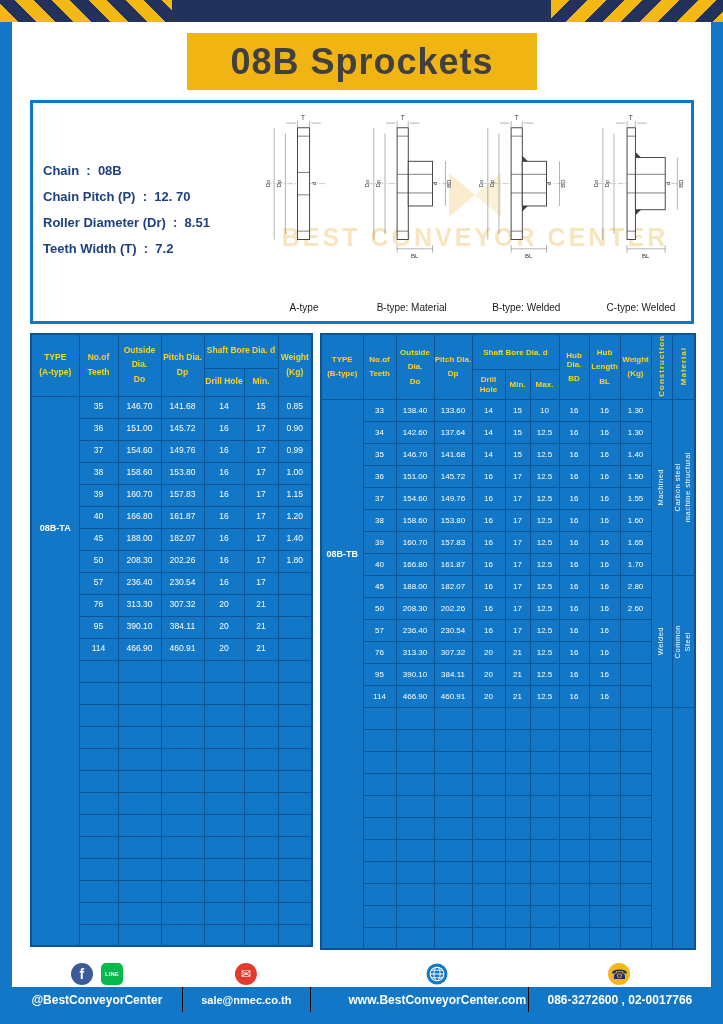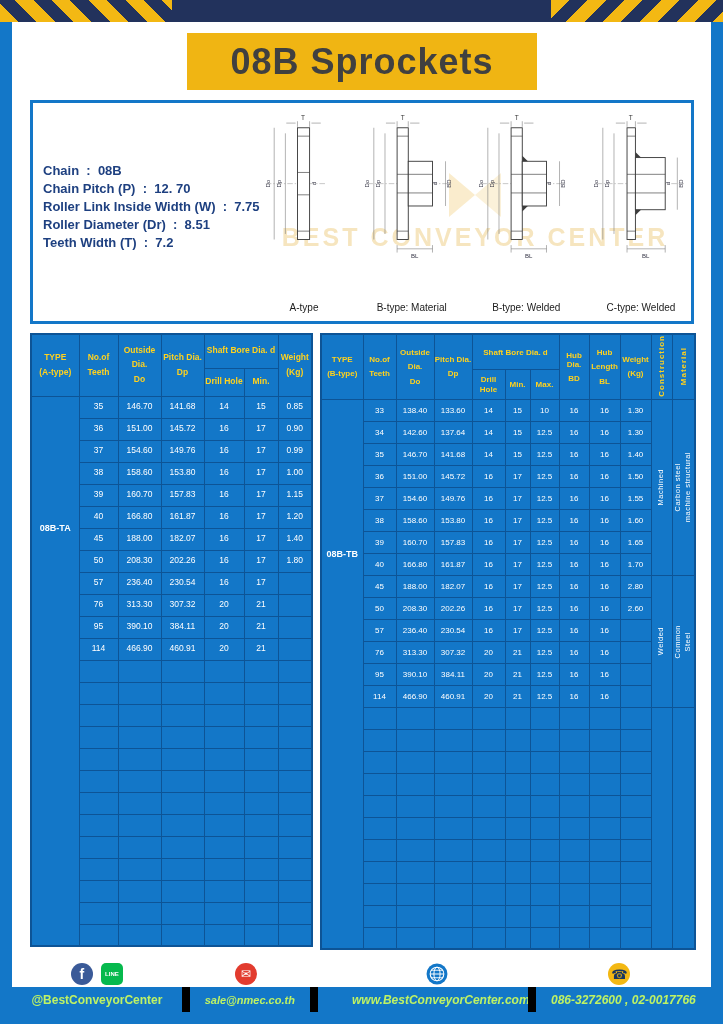--- a/index.html
+++ b/index.html
@@ -16,21 +16,21 @@
   .frame-side { position:absolute; top:22px; bottom:0; width:12px; background:#1377c8; z-index:5; }
   .frame-left { left:0; } .frame-right { right:0; }
   .frame-bottom { position:absolute; left:0; right:0; bottom:0; height:12px; background:#1377c8; z-index:5; }
   
   .banner { position:absolute; left:187px; top:33px; width:350px; height:57px; background:#f0b513;
             display:flex; align-items:center; justify-content:center; }
   .banner-title { font-size:36px; font-weight:bold; color:#404040; letter-spacing:1px; }
   
   .specs-panel { position:absolute; left:30px; top:100px; width:664px; height:224px;
                  border:3px solid #1377c8; background:#fff; }
-  .spec-lines { position:absolute; left:10px; top:60px; display:flex; flex-direction:column; gap:3px; z-index:2; }
+  .spec-lines { position:absolute; left:10px; top:60px; display:flex; flex-direction:column; gap:11px; z-index:2; }
   .spec-line { font-size:13px; font-weight:bold; color:#1e4080; white-space:pre; }
   .figs { position:absolute; left:228px; top:8px; width:430px; height:202px;
           display:flex; justify-content:space-between; z-index:1; }
   .fig { display:flex; flex-direction:column; align-items:center;gap:38px; }
   .fig-label { font-size:10px; color:#1b1b1b; margin-top:4px; white-space:nowrap; }
   .watermark { position:absolute; left:230px; top:34px; width:424px; height:146px;
                display:flex; flex-direction:column; align-items:center; justify-content:center;
                opacity:0.28; z-index:0; pointer-events:none; }
   .wm-text { font-size:25px; font-weight:bold; color:#dfa41c; letter-spacing:3px; white-space:nowrap; margin-top:2px; }
   
@@ -50,22 +50,22 @@
   .stack { display:flex; flex-direction:column; gap:5px; align-items:center; justify-content:center; }
   .vwrap { display:flex; gap:2px; align-items:center; justify-content:center; height:100%; }
   .vert { writing-mode:vertical-rl; transform:rotate(180deg); font-size:7.5px; white-space:nowrap; letter-spacing:0.5px; }
   .hvert { font-size:8px; font-weight:bold; letter-spacing:1px; color:#ffd21e; }
   
   .footer { position:absolute; left:12px; top:961px; width:699px; height:51px; z-index:4; }
   .icons-row { height:26px; display:flex; background:#fff; }
   .icon-sec { display:flex; align-items:center; justify-content:center; gap:8px; }
   .sec1 { width:24.3%; } .sec2 { width:18.3%; } .sec3 { width:31.2%;padding-left:36px; } .sec4 { width:26.2%; }
   .text-bar { height:25px; display:flex; background:#1377c8; }
-  .text-sec { display:flex; align-items:center; justify-content:center; color:#bef264; font-weight:bold; font-size:12px; white-space:nowrap; }
-  .text-sec + .text-sec { border-left:8px solid #000000;font-style:italic; }
+  .text-sec { display:flex; align-items:center; justify-content:center; color:#ffffff; font-weight:bold; font-size:12px; white-space:nowrap; }
+  .text-sec + .text-sec { border-left:1px solid #000000; }
   .circle { width:22px; height:22px; border-radius:50%; display:flex; align-items:center; justify-content:center; }
   .fb { background:#3a5a98; color:#fff; font-weight:bold; font-size:14px; }
   .line-badge { width:22px; height:22px; border-radius:5px; background:#06b94d; color:#fff;
                 font-weight:bold; font-size:6px; display:flex; align-items:center; justify-content:center; }
   .mail { background:#e23b2e; color:#fff; font-size:12px; font-family:"DejaVu Sans",sans-serif; }
   .phone { background:#f3b813; color:#173561; font-size:13px; font-family:"DejaVu Sans",sans-serif; }
   svg text { font-family:"Liberation Sans",sans-serif; }
 </style>
 </head>
 <body>
@@ -89,21 +89,20 @@
       <svg width="64" height="52" viewBox="0 0 64 52">
         <path d="M6,4 L32,26 L6,48 Z" fill="#eebd4e"></path>
         <path d="M58,4 L32,26 L58,48 Z" fill="#f3cf7a"></path>
       </svg>
       <div class="wm-text">BEST CONVEYOR CENTER</div>
     </div>
 
     <div class="spec-lines">
       <div class="spec-line">Chain  :  08B</div>
       <div class="spec-line">Chain Pitch (P)  :  12. 70</div>
-      <div class="spec-line">Roller Link Inside Width (W)  :  7.75</div>
       <div class="spec-line">Roller Diameter (Dr)  :  8.51</div>
       <div class="spec-line">Teeth Width (T)  :  7.2</div>
     </div>
 
     <div class="figs">
 
       <div class="fig">
         <svg width="86" height="160" viewBox="0 0 86 160">
           <line x1="36" y1="11" x2="36" y2="17" stroke="#777" stroke-width="0.6"></line>
           <line x1="49" y1="11" x2="49" y2="17" stroke="#777" stroke-width="0.6"></line>

